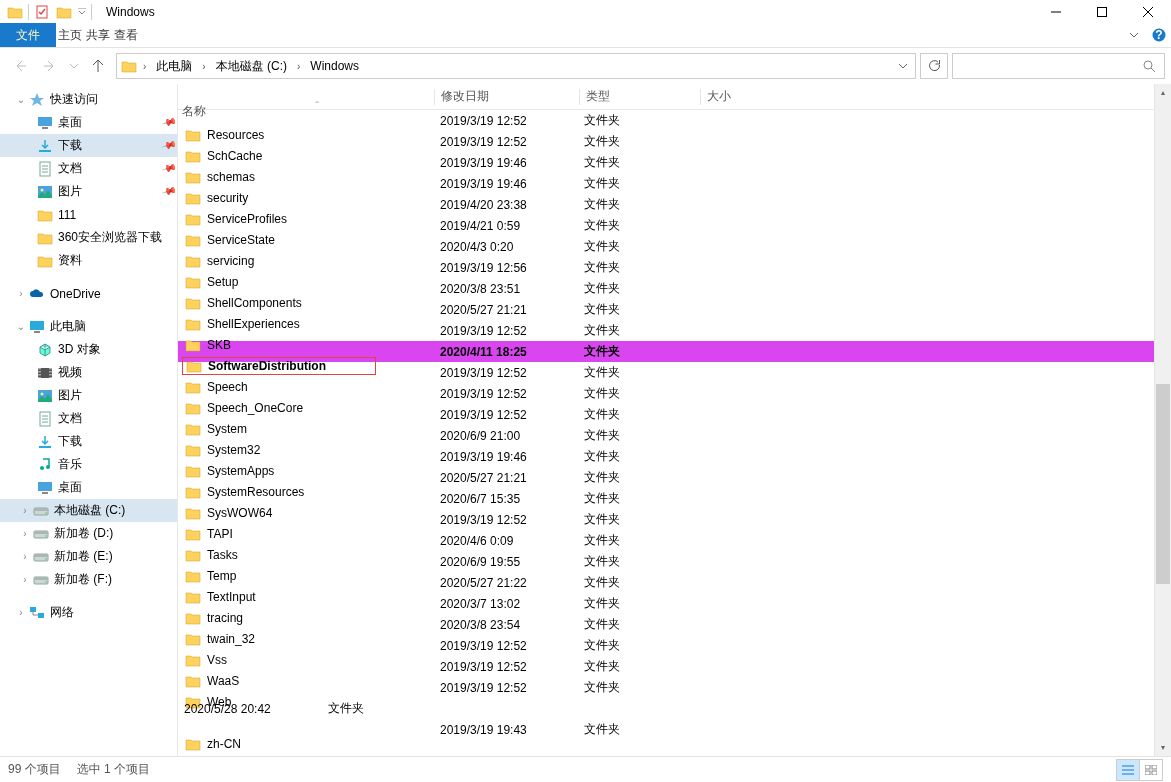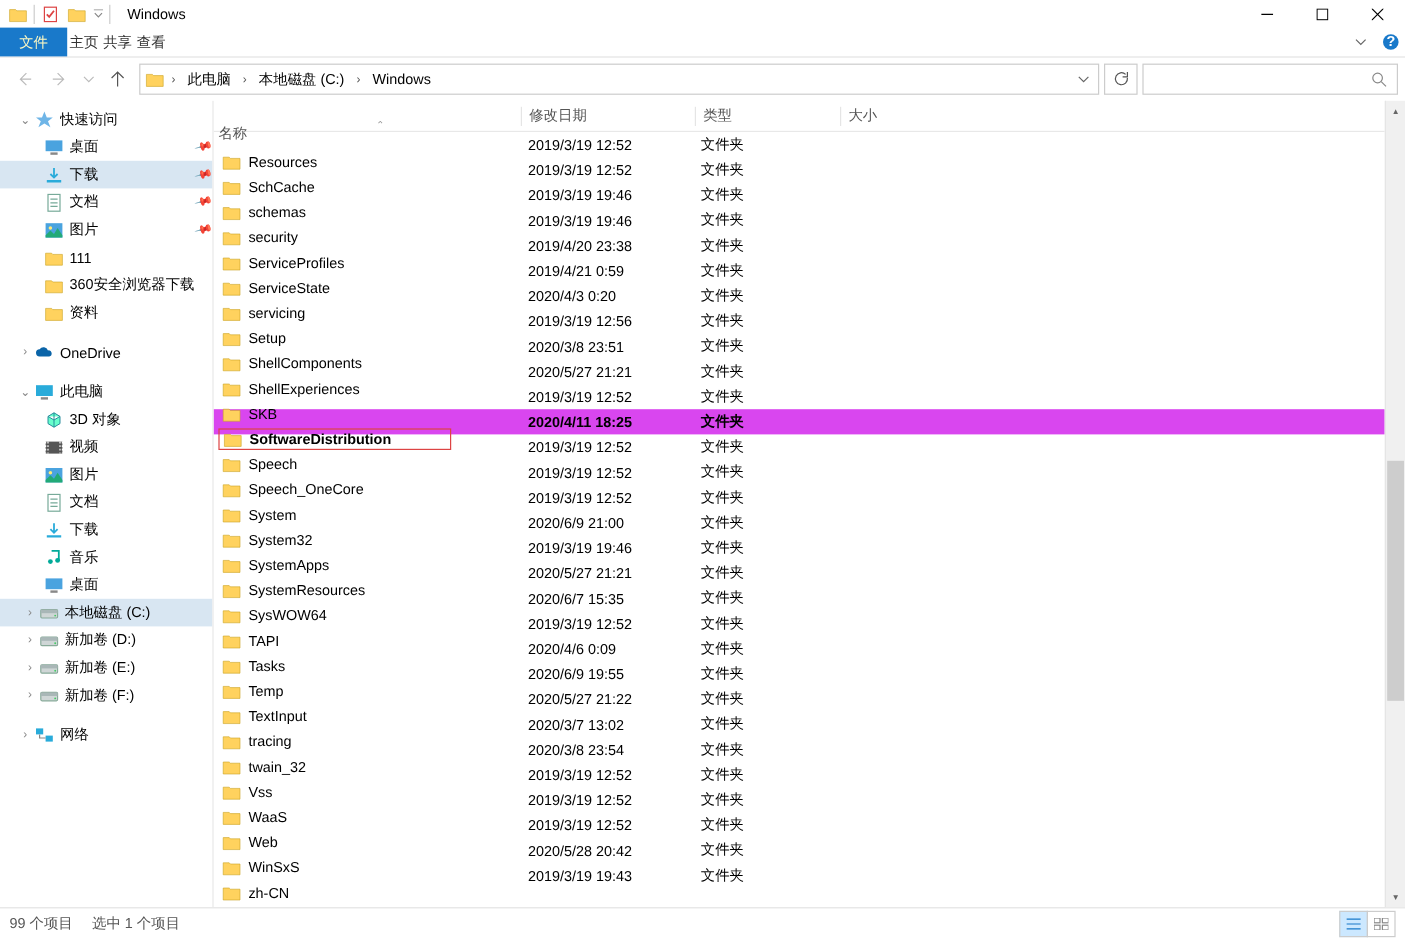--- a/index.html
+++ b/index.html
@@ -980,28 +980,20 @@
               <span class="row-text">2019/3/19 12:52</span>
             </div>
     <div class="col col-type">
               <span class="row-text">文件夹</span>
             </div>
     <div class="col col-size">
               <span class="row-text"></span>
             </div>
           </div>
           <div class="list-row">
-    <div class="col col-name">
-              <div class="col-name-inner">
-      <span class="folder-icon"><svg width="16" height="14">
-                    <path class="folder-svg" d="M1 3 h5 l1 1 h8 v9 h-14 z"></path>
-                  </svg></span>
-      <span class="row-text">WinSxS</span>
-    </div>
-            </div>
     <div class="col col-date">
               <span class="row-text">2020/5/28 20:42</span>
             </div>
     <div class="col col-type">
               <span class="row-text">文件夹</span>
             </div>
     <div class="col col-size">
               <span class="row-text"></span>
             </div>
           </div>

